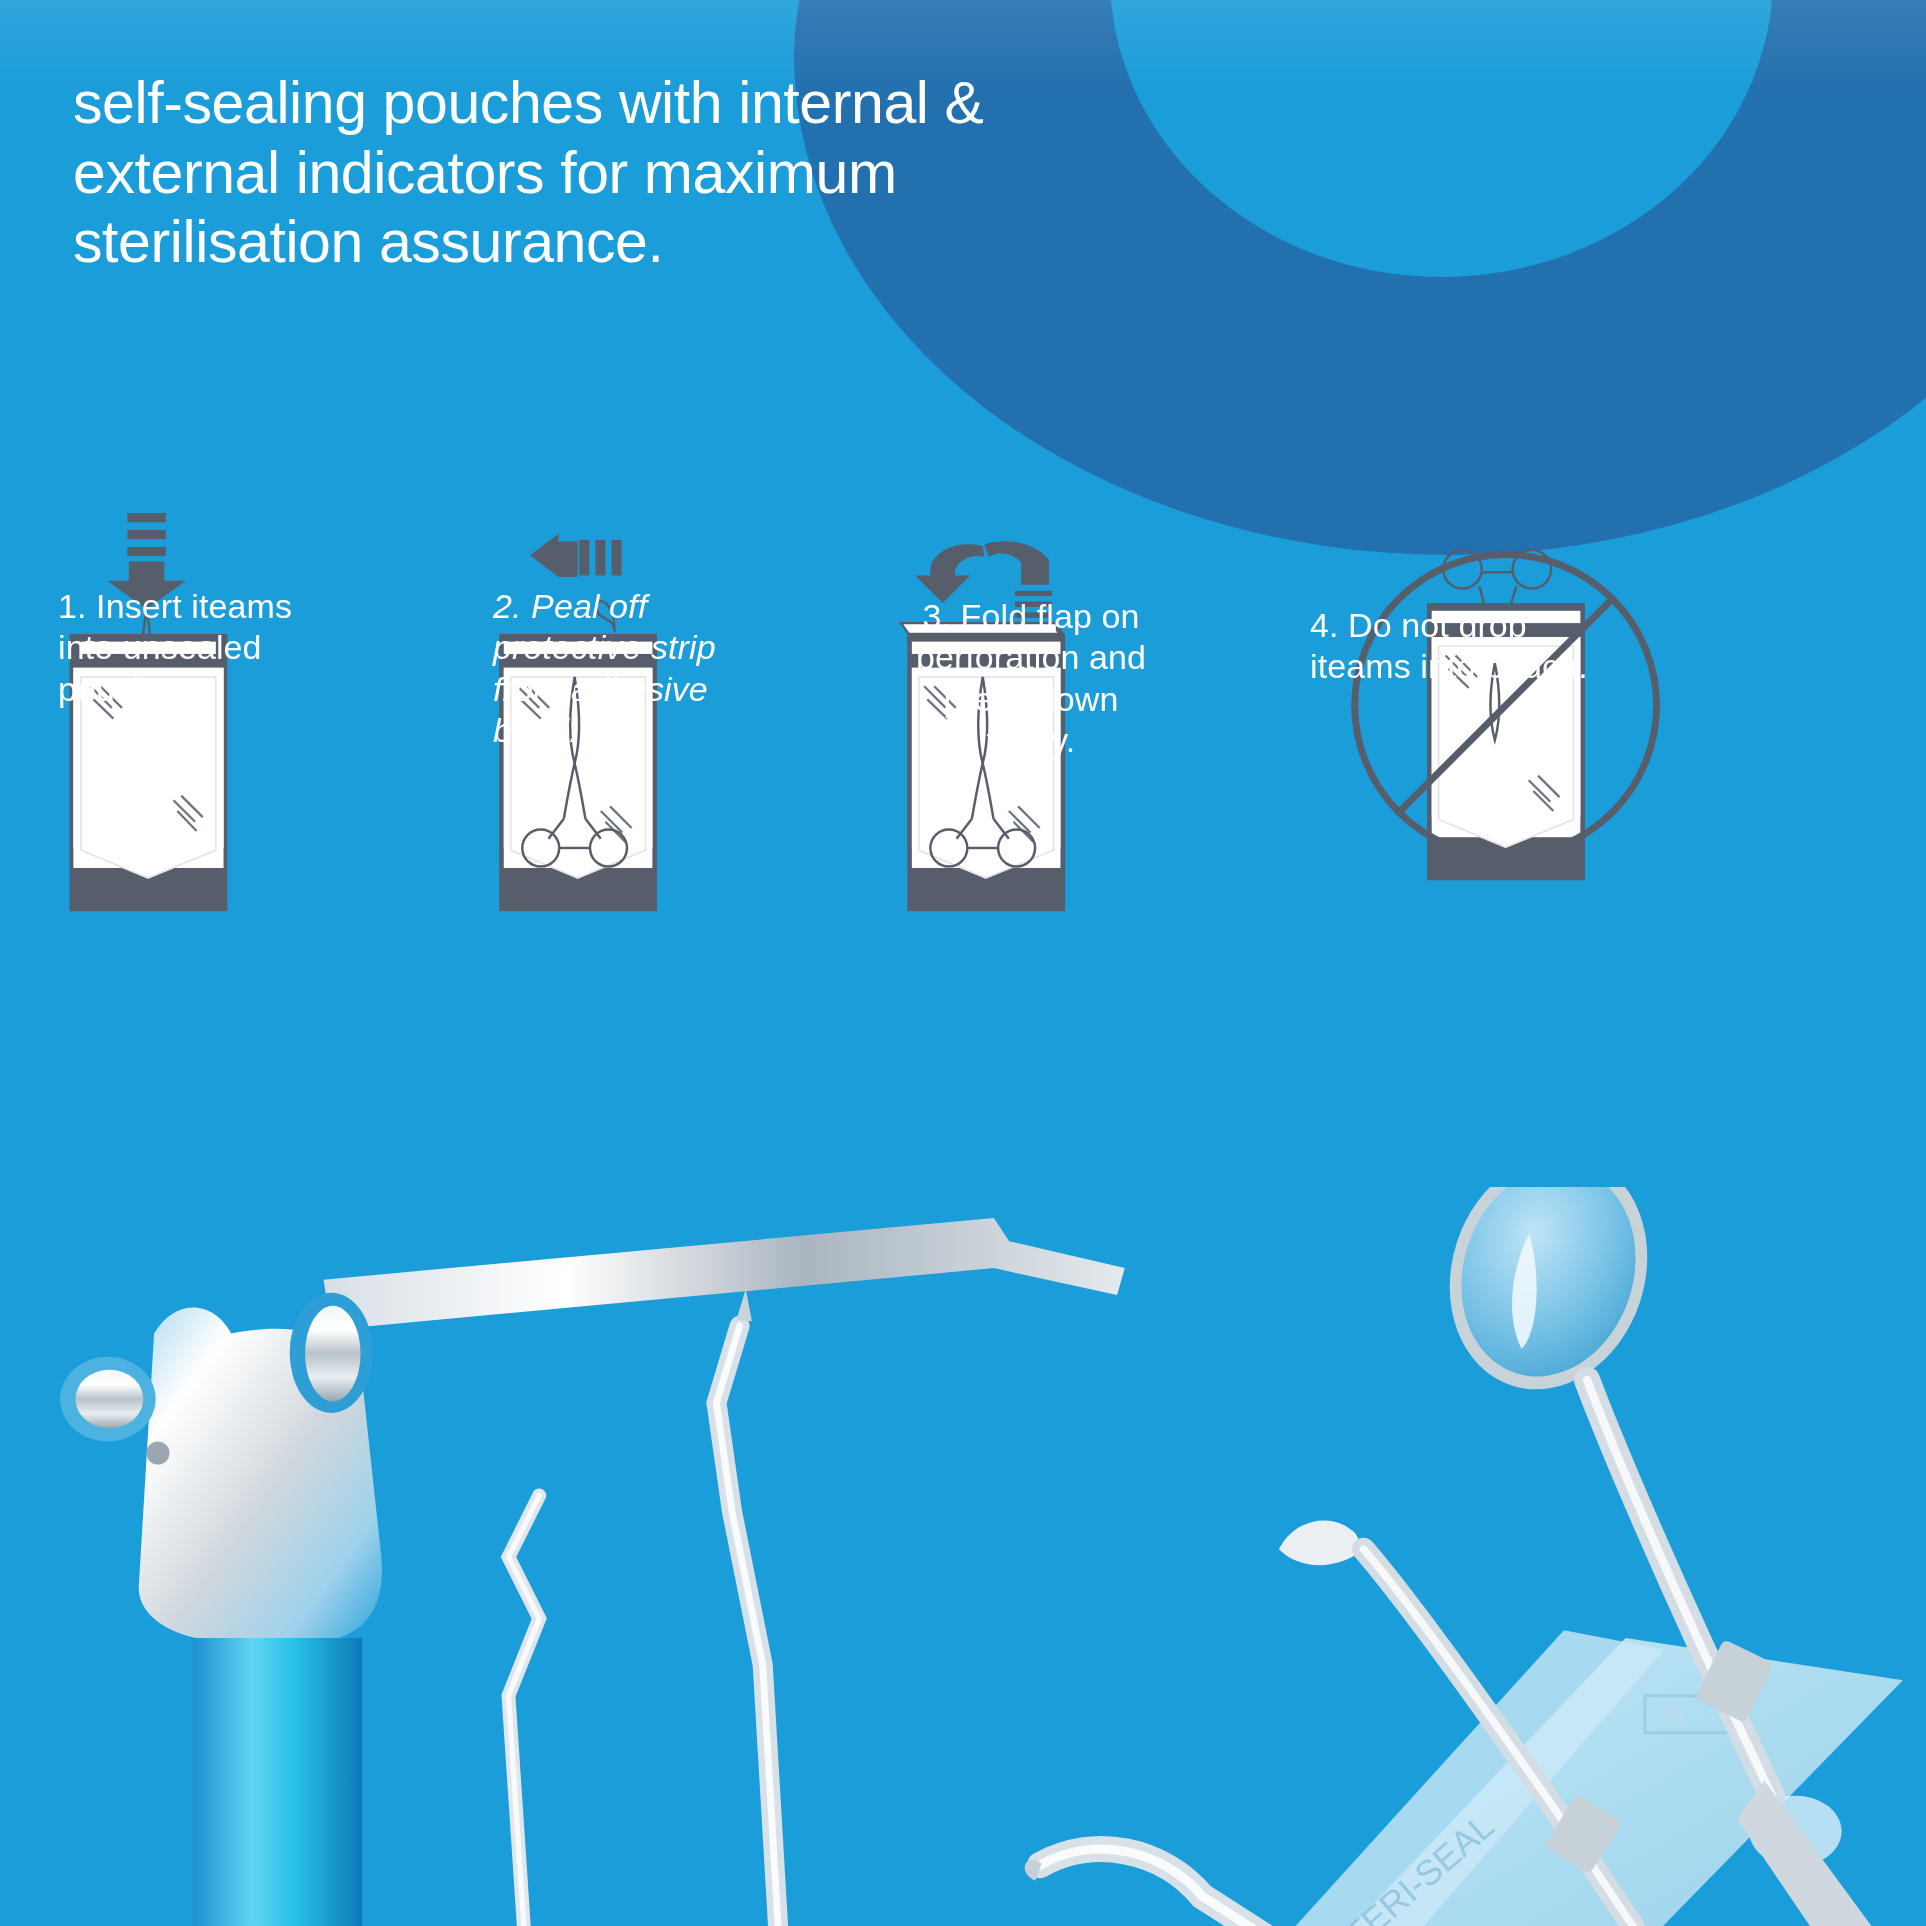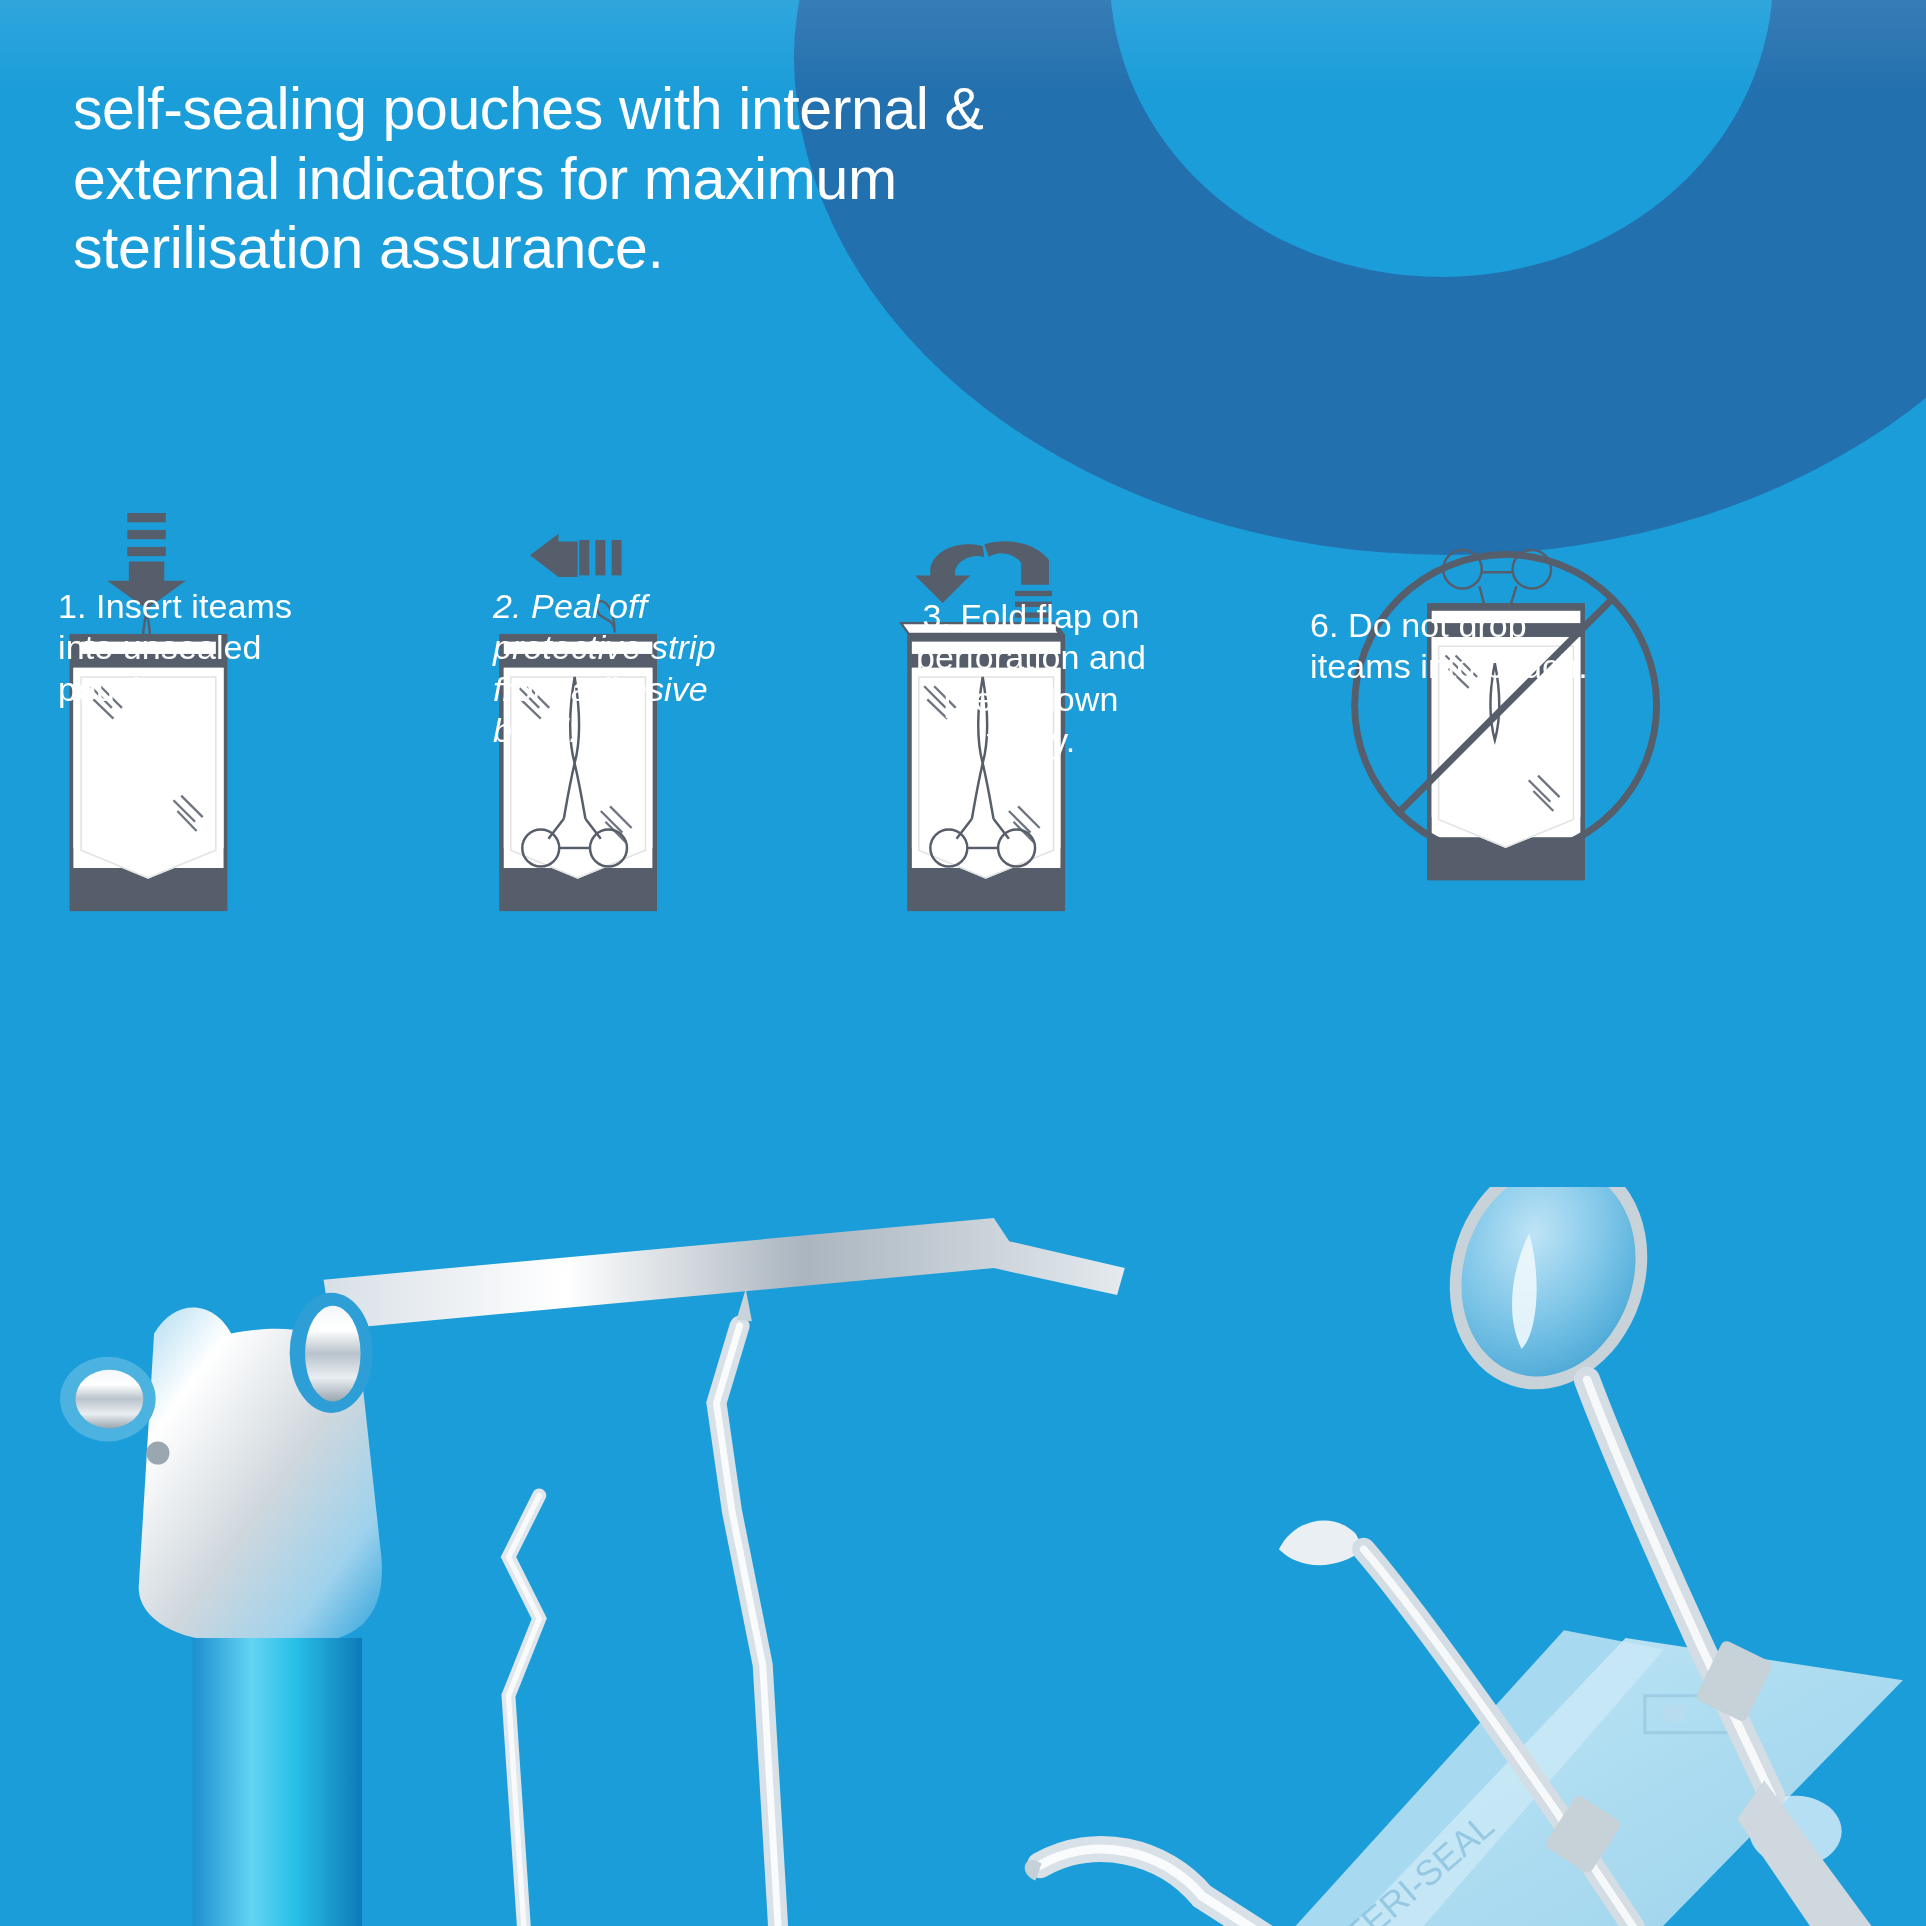--- a/index.html
+++ b/index.html
@@ -42,21 +42,21 @@
 
   
   #headline-block{
     position:absolute; left:73px; top:54px; width:1002px; z-index:6;
   }
   #page-title{
     font-size:91px; line-height:1.02; font-weight:bold;
     color:#000; letter-spacing:-1.5px; font-stretch:condensed;
   }
   #page-subtitle{
-    margin-top:21px;
+    margin-top:15px;
     font-size:59px; line-height:1.18; color:#ffffff;
     font-weight:300; letter-spacing:-0.4px;
   }
 
   
   #steps-row{
     position:absolute; left:0; top:509px; width:1592px; height:678px; z-index:6;
   }
   .step{ position:absolute; top:0; }
   #step-1{ left:58px;  width:370px; }
@@ -258,21 +258,21 @@
         <line x1="284" y1="352" x2="312" y2="380"></line>
         <line x1="296" y1="346" x2="324" y2="374"></line>
         <line x1="290" y1="366" x2="316" y2="392"></line>
       </g>
 
       <g fill="none" stroke="#565e6b" stroke-width="9">
         <circle cx="254" cy="255" r="196"></circle>
         <line x1="115" y1="394" x2="393" y2="116"></line>
       </g>
     </svg>
-    <div class="step-caption">6. Do not drop iteams into pouch.</div>
+    <div class="step-caption">4. Do not drop iteams into pouch.</div>
   </div>
 
 </div>
 
 <div id="photo-area">
   <svg class="photo-svg" width="1926" height="740" viewBox="0 0 2500 960">
     <defs>
       <linearGradient id="steel" x1="0" y1="0" x2="0" y2="1">
         <stop offset="0%" stop-color="#f3f6f8"></stop>
         <stop offset="25%" stop-color="#ffffff"></stop>

